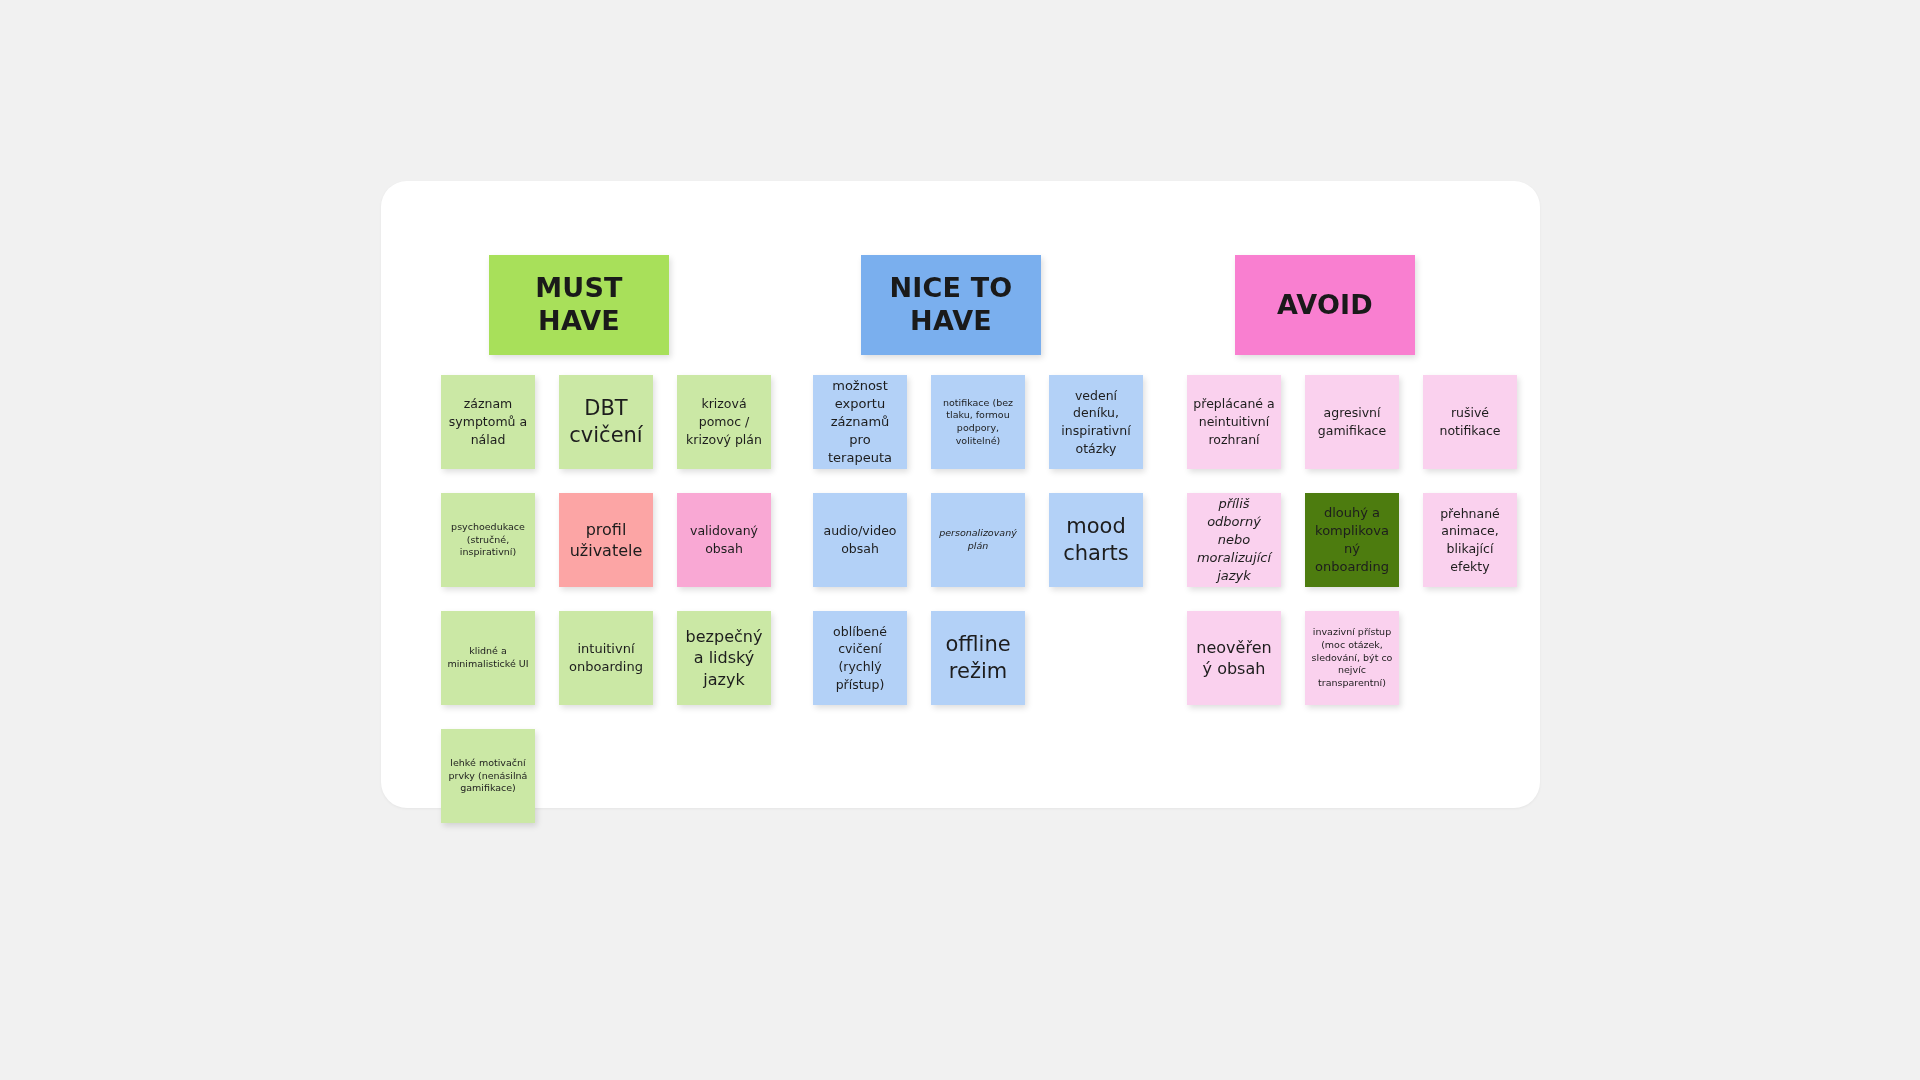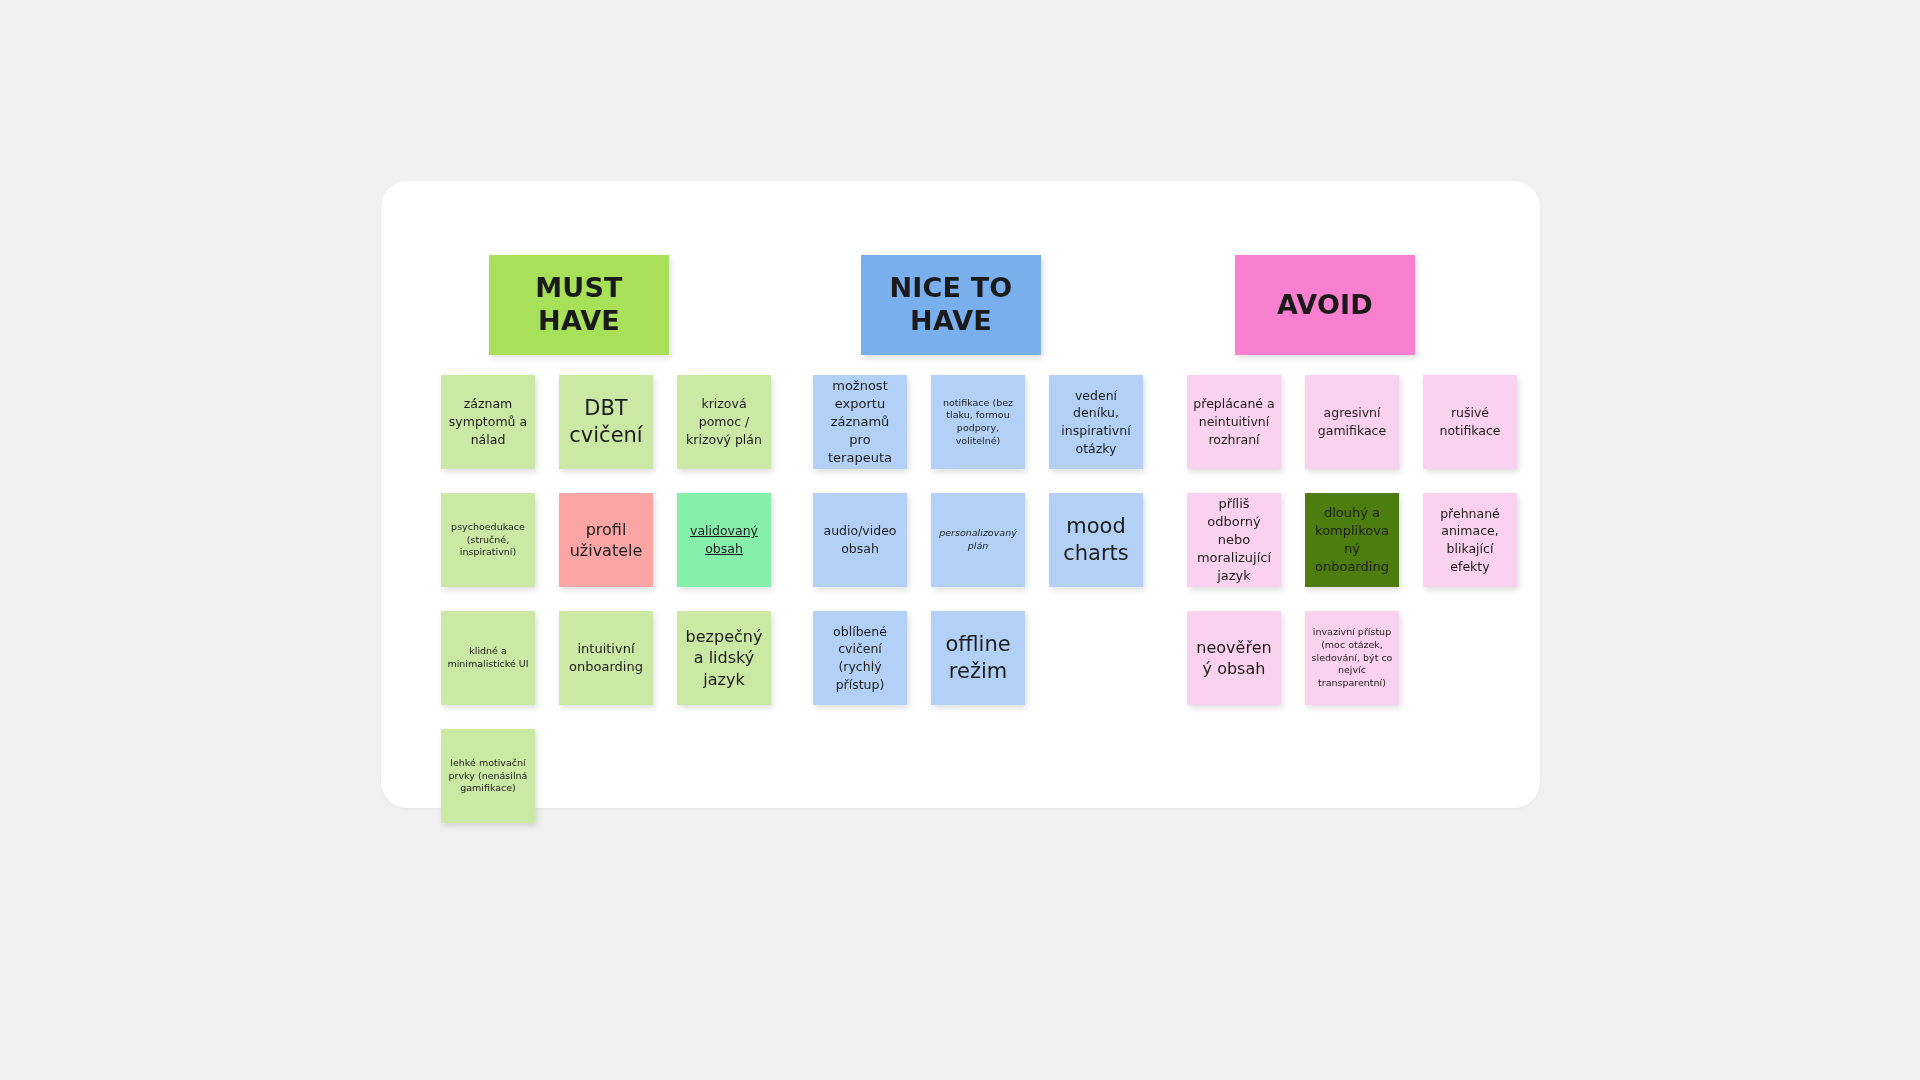--- a/index.html
+++ b/index.html
@@ -113,21 +113,21 @@
           </div>
           <div class="note" style="background: rgb(203, 232, 165);">
             <span class="note-text fs-m">krizová pomoc / krizový plán</span>
           </div>
           <div class="note" style="background: rgb(203, 232, 165);">
             <span class="note-text fs-xs">psychoedukace (stručné, inspirativní)</span>
           </div>
           <div class="note" style="background: #fca5a5;">
             <span class="note-text fs-l">profil uživatele</span>
           </div>
-          <div class="note" style="background: #86efac; text-decoration: underline;">
+          <div class="note" style="background: #f9a8d4;">
             <span class="note-text fs-m">validovaný obsah</span>
           </div>
           <div class="note" style="background: rgb(203, 232, 165);">
             <span class="note-text fs-xs">klidné a minimalistické UI</span>
           </div>
           <div class="note" style="background: rgb(203, 232, 165);">
             <span class="note-text fs-s">intuitivní onboarding</span>
           </div>
           <div class="note" style="background: rgb(203, 232, 165);">
             <span class="note-text fs-l">bezpečný a lidský jazyk</span>
@@ -171,21 +171,21 @@
         <div class="notes-grid">
           <div class="note" style="background: rgb(250, 209, 238);">
             <span class="note-text fs-m">přeplácané a neintuitivní rozhraní</span>
           </div>
           <div class="note" style="background: rgb(250, 209, 238);">
             <span class="note-text fs-m">agresivní gamifikace</span>
           </div>
           <div class="note" style="background: rgb(250, 209, 238);">
             <span class="note-text fs-m">rušivé notifikace</span>
           </div>
-          <div class="note" style="background: rgb(250, 209, 238);">
+          <div class="note" style="background: rgb(250, 209, 238); font-style: italic;">
             <span class="note-text fs-s">příliš odborný nebo moralizující jazyk</span>
           </div>
           <div class="note" style="background: #4d7c0f;">
             <span class="note-text fs-s">dlouhý a komplikovaný onboarding</span>
           </div>
           <div class="note" style="background: rgb(250, 209, 238);">
             <span class="note-text fs-m">přehnané animace, blikající efekty</span>
           </div>
           <div class="note" style="background: rgb(250, 209, 238);">
             <span class="note-text fs-l">neověřený obsah</span>

